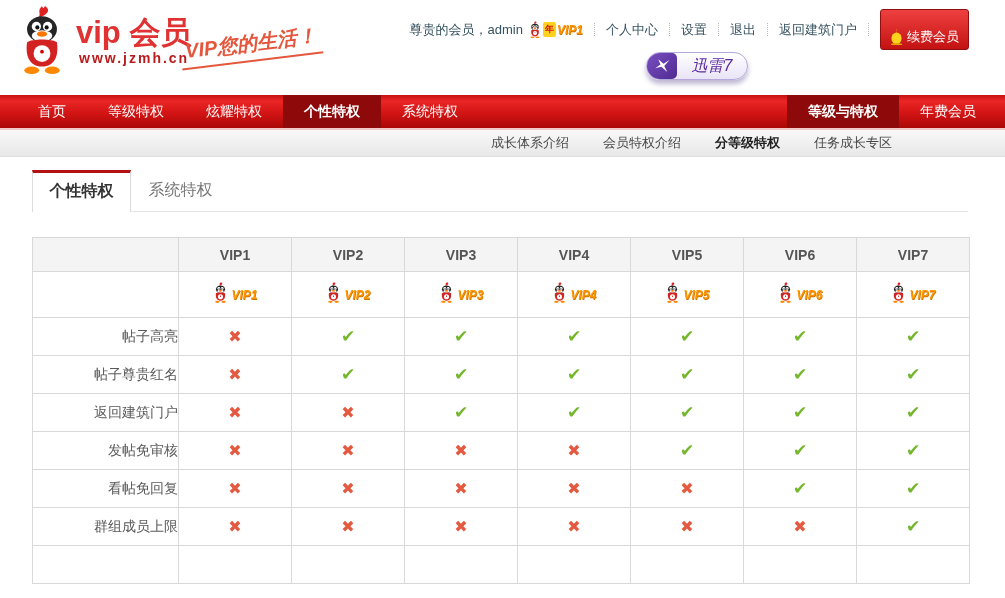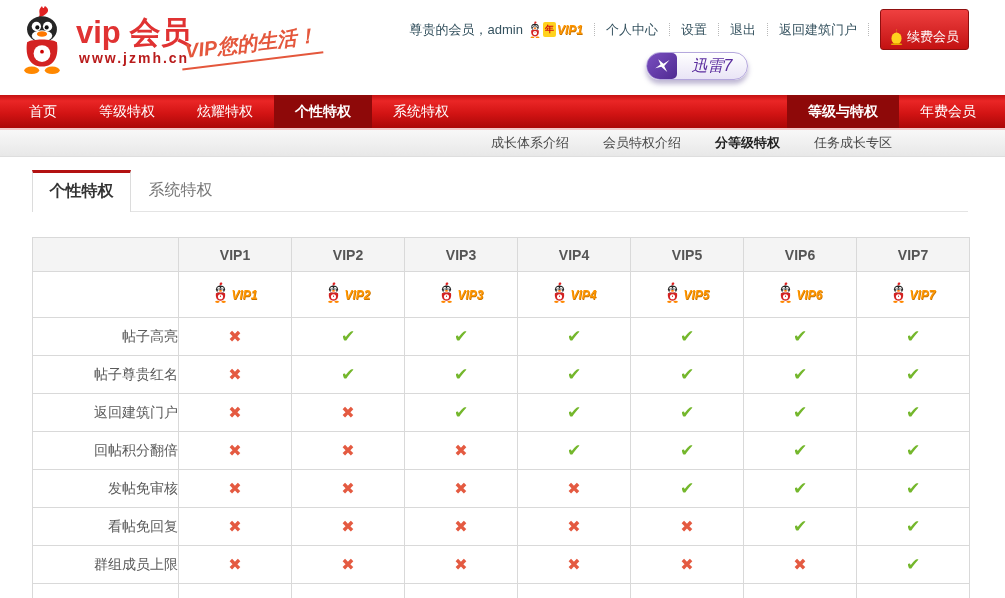--- a/index.html
+++ b/index.html
@@ -40,21 +40,21 @@
     width:30px; height:26px; display:flex; align-items:center; justify-content:center;
     background:linear-gradient(135deg,#7a4fc0,#4f2a92); border-radius:13px 5px 5px 13px;
   }
   .thunder-label { flex:1; text-align:center; color:#5b2d9e; font-weight:normal; font-style:italic; font-size:16px; }
 
   
   .main-nav {
     position:absolute; top:95px; left:0; width:1005px; height:33px; display:flex;
     background:linear-gradient(180deg,#c41111 0%,#ea2626 18%,#d31414 55%,#ab0707 100%);
   }
-  .nav-left { display:flex; padding-left:8px; }
+  .nav-left { display:flex; padding-left:17px; }
   .nav-right { margin-left:auto; display:flex; padding-right:8px; }
   .nav-item { line-height:33px; padding:0 21px; color:#fff; font-size:14px; cursor:pointer; }
   .nav-item.active { background:#8e0909; font-weight:bold; }
 
   
   .sub-nav {
     position:absolute; top:128px; left:0; width:1005px; height:29px;
     background:linear-gradient(#f8f8f8,#e8e8e8);
     border-top:2px solid #f2caca; border-bottom:1px solid #dedede;
     display:flex; justify-content:flex-end; padding-right:96px;
@@ -367,30 +367,20 @@
         <td class="rowlabel">返回建筑门户</td>
         <td><span class="mark-cross">✖</span></td>
         <td><span class="mark-cross">✖</span></td>
         <td><span class="mark-check">✔</span></td>
         <td><span class="mark-check">✔</span></td>
         <td><span class="mark-check">✔</span></td>
         <td><span class="mark-check">✔</span></td>
         <td><span class="mark-check">✔</span></td>
       </tr>
       <tr class="data-row">
-        <td class="rowlabel">回帖积分翻倍</td>
-        <td><span class="mark-cross">✖</span></td>
-        <td><span class="mark-cross">✖</span></td>
-        <td><span class="mark-cross">✖</span></td>
-        <td><span class="mark-check">✔</span></td>
-        <td><span class="mark-check">✔</span></td>
-        <td><span class="mark-check">✔</span></td>
-        <td><span class="mark-check">✔</span></td>
-      </tr>
-      <tr class="data-row">
         <td class="rowlabel">发帖免审核</td>
         <td><span class="mark-cross">✖</span></td>
         <td><span class="mark-cross">✖</span></td>
         <td><span class="mark-cross">✖</span></td>
         <td><span class="mark-cross">✖</span></td>
         <td><span class="mark-check">✔</span></td>
         <td><span class="mark-check">✔</span></td>
         <td><span class="mark-check">✔</span></td>
       </tr>
       <tr class="data-row">

